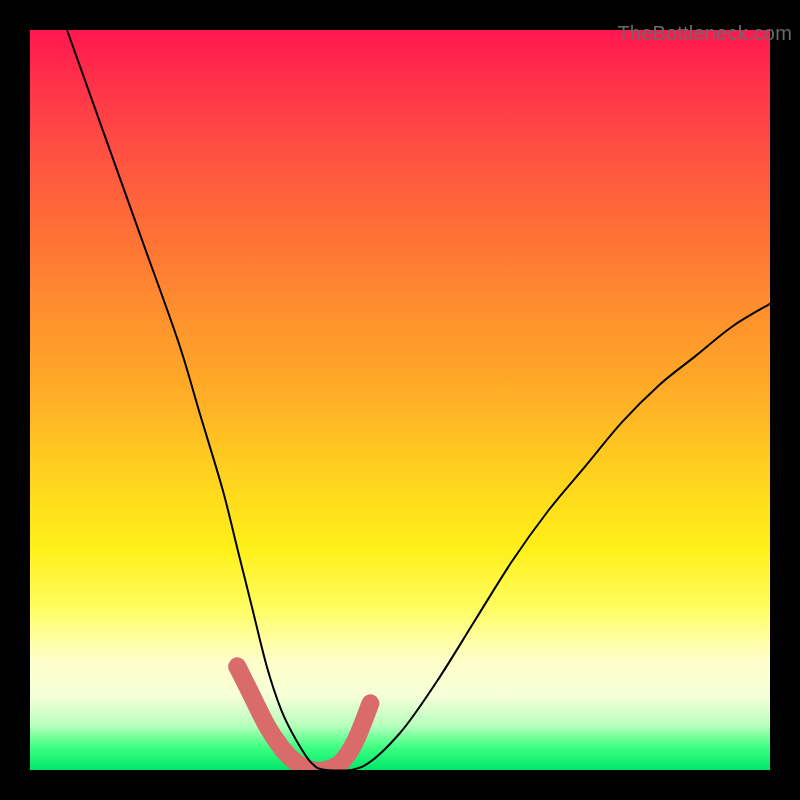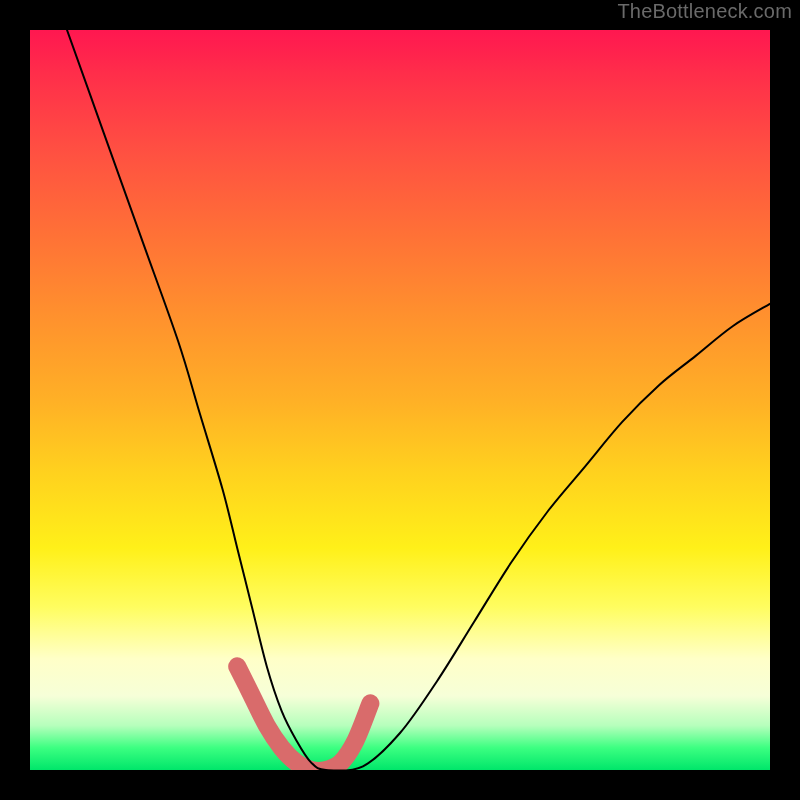--- a/index.html
+++ b/index.html
@@ -12,21 +12,21 @@
     overflow: hidden;
   }
   .stage {
     position: relative;
     width: 800px;
     height: 800px;
     background: #000;
   }
   .watermark {
     position: absolute;
-    top: 0;
+    top: 22px;
     right: 8px;
     color: #6a6a6a;
     font-size: 20px;
     font-weight: 500;
     letter-spacing: 0.2px;
     z-index: 50;
   }
   .plot {
     position: absolute;
     left: 30px;

